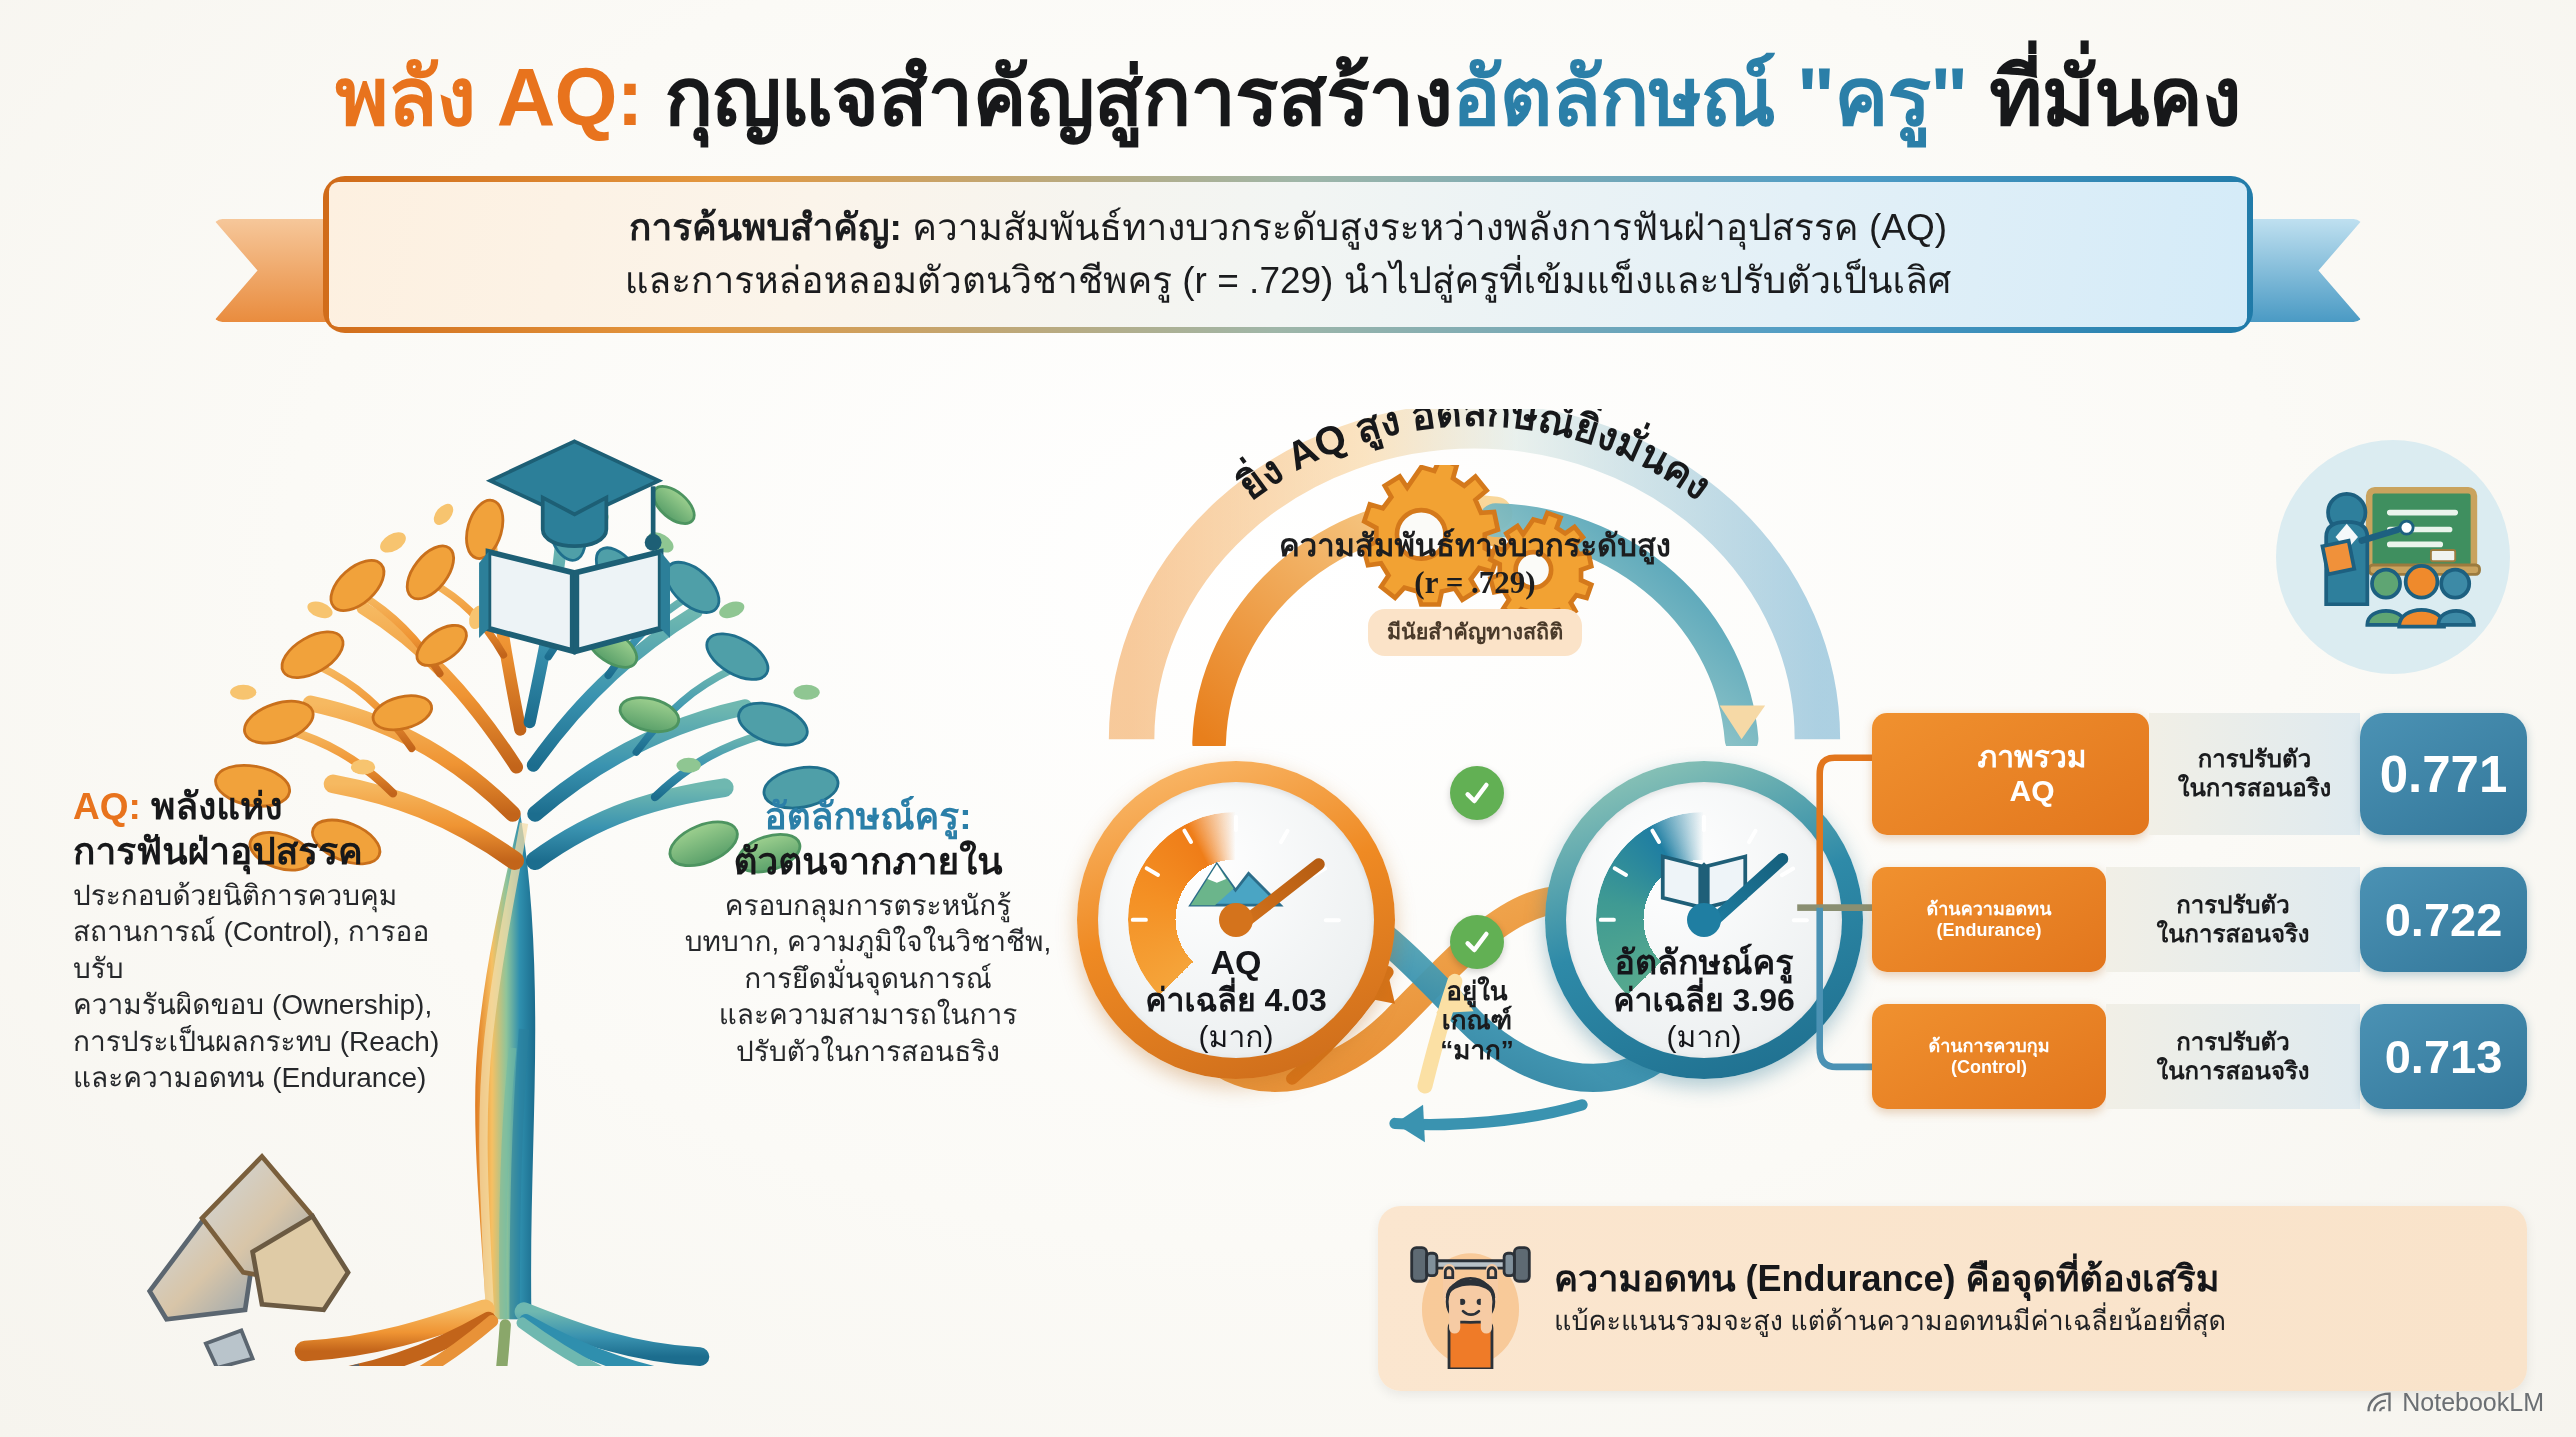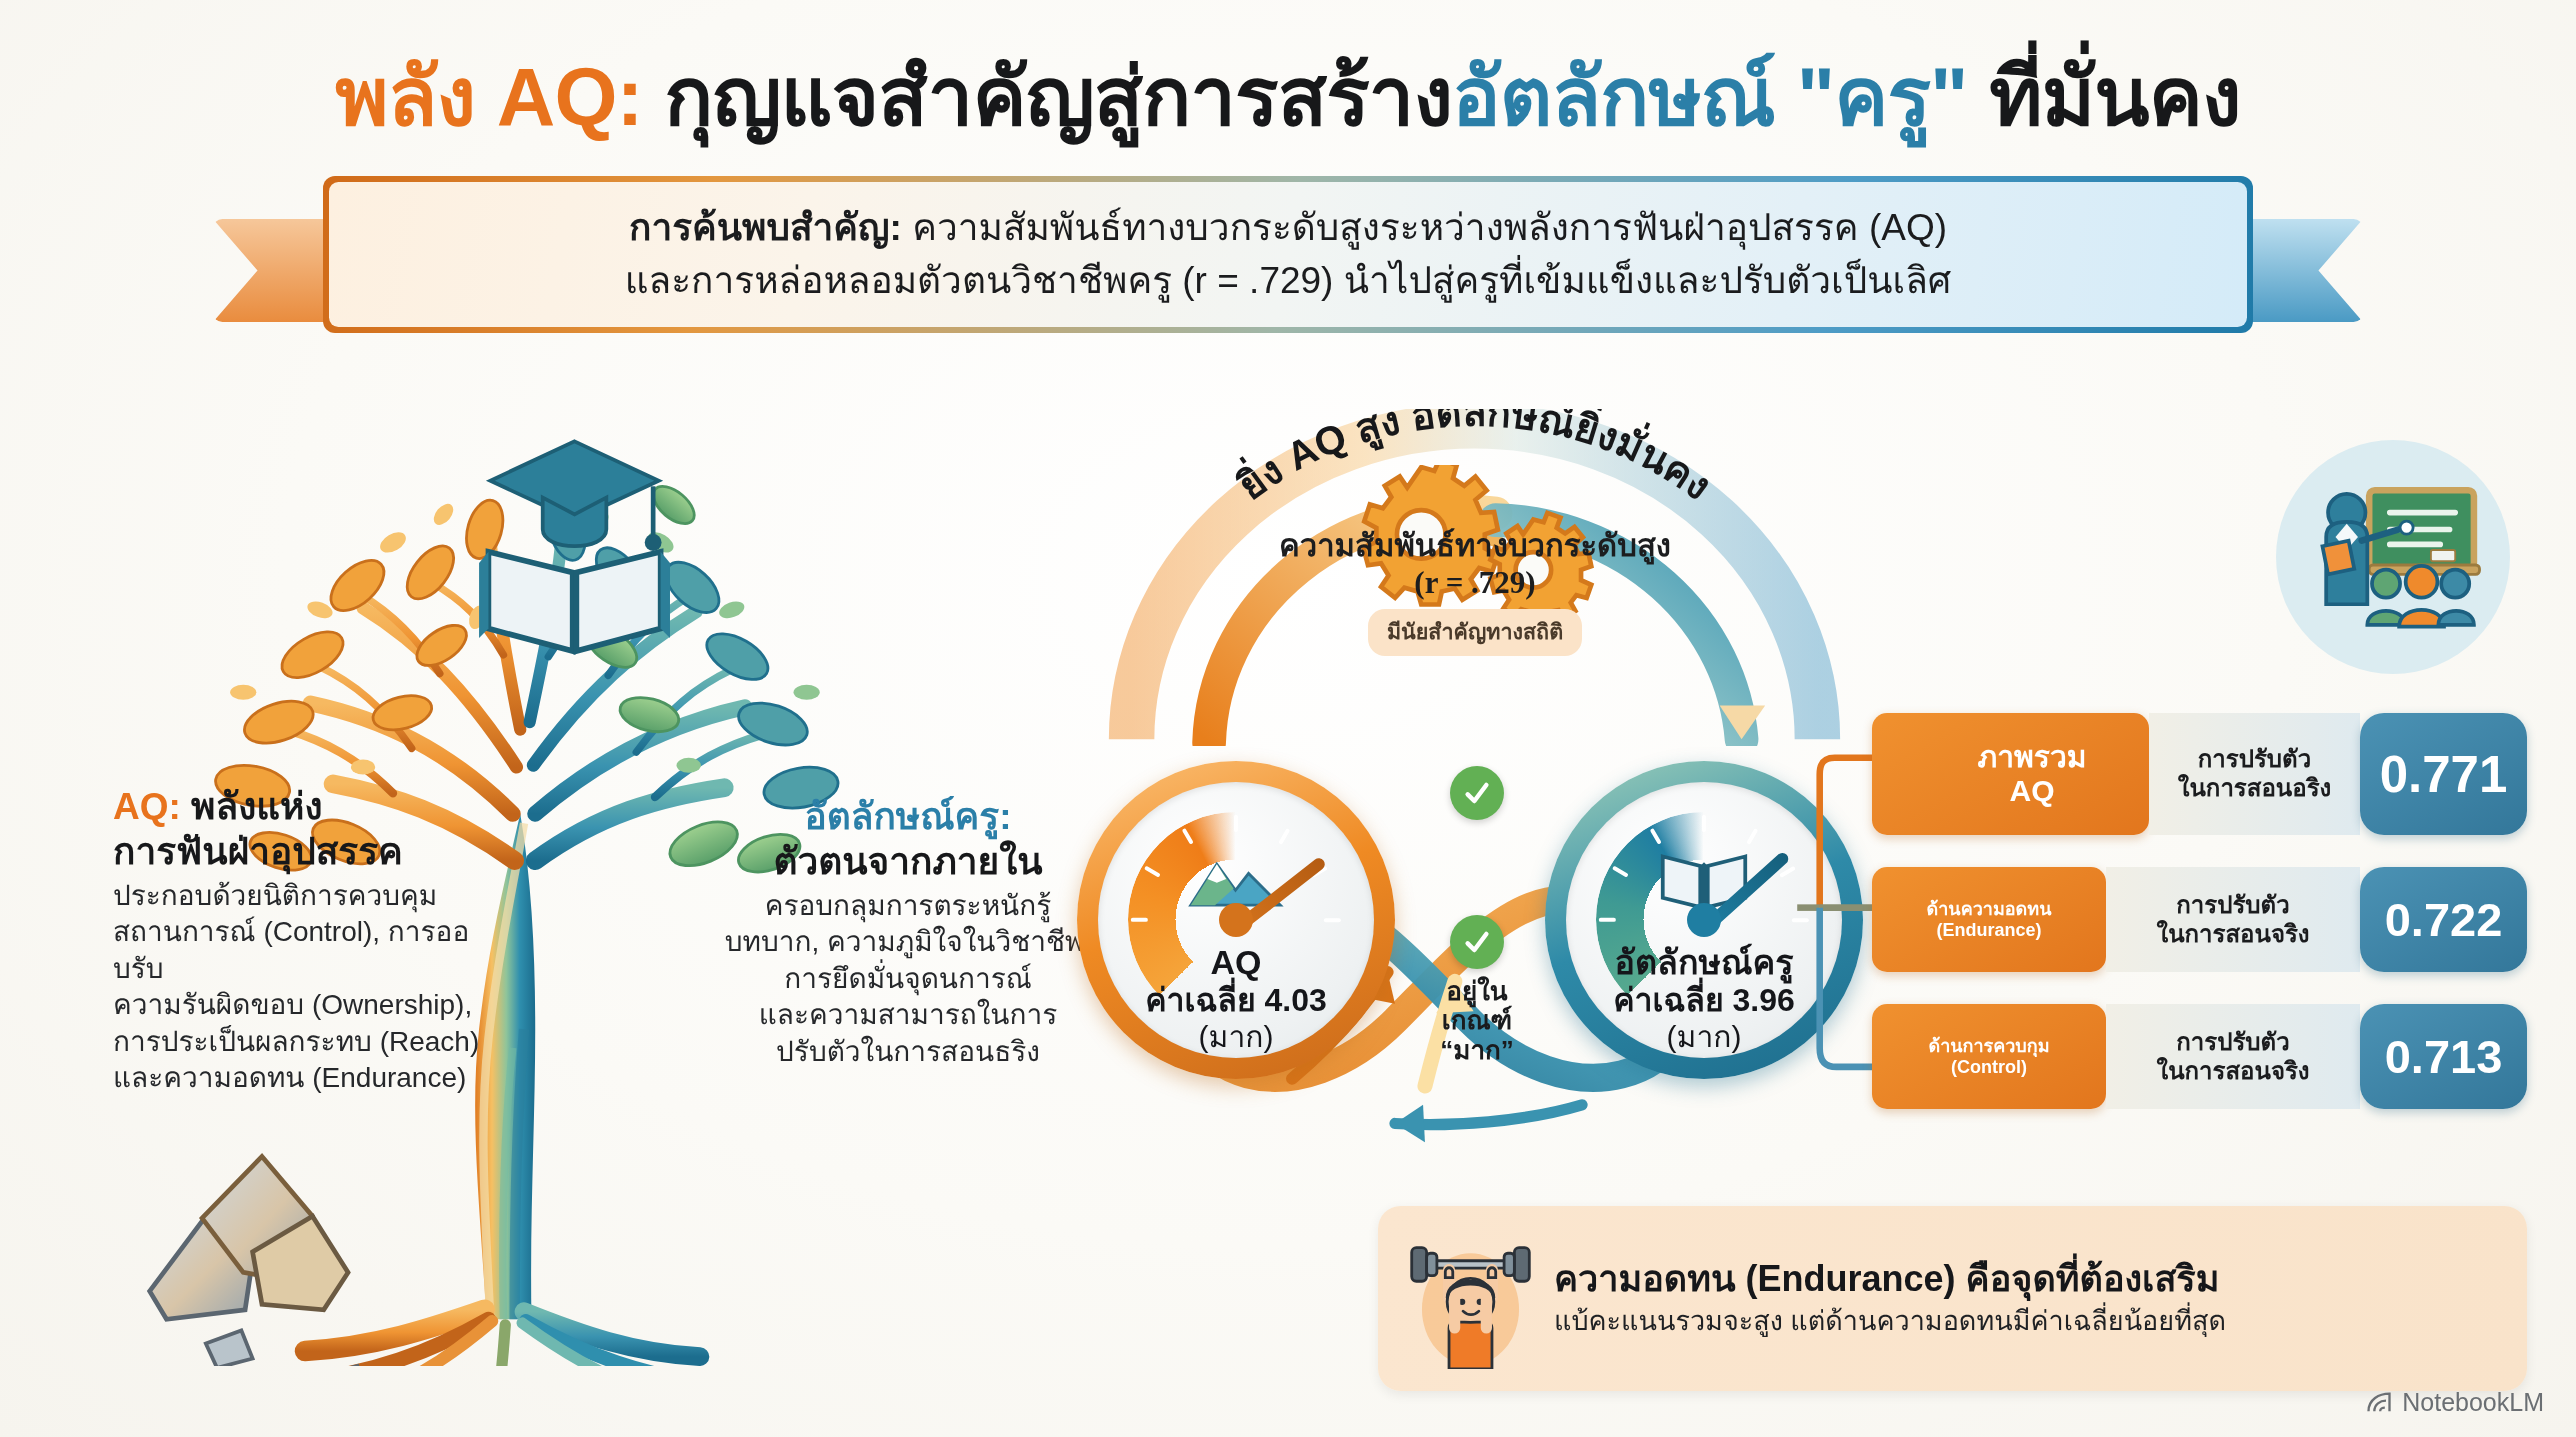--- a/index.html
+++ b/index.html
@@ -21,33 +21,33 @@
   .title .or{color:#e8731d;}
   .title .bl{color:#2b7fa8;}
 
   
   .ribbon-wrap{position:absolute;top:176px;left:323px;width:1930px;height:157px;}
   .ribbon-tail{position:absolute;top:43px;width:131px;height:103px;}
   .ribbon-tail.l{left:-110px;background:linear-gradient(180deg,#f6c79a,#e98c3e);
      clip-path:polygon(0 0,100% 0,100% 100%,0 100%,34% 50%);border-radius:9.4px 0 0 9.4px;}
   .ribbon-tail.r{right:-110px;background:linear-gradient(180deg,#bfe0f0,#4a9ac4);
      clip-path:polygon(0 0,100% 0,66% 50%,100% 100%,0 100%);border-radius:0 9.4px 9.4px 0;}
-  .ribbon-frame{position:absolute;inset:0;border-radius:12px;padding:6px;
+  .ribbon-frame{position:absolute;inset:0;border-radius:22px;padding:6px;
     background:linear-gradient(100deg,#d06a18 0%,#e3973f 20%,#9fb6a8 50%,#4e9cc6 78%,#1f7aa8 100%);}
   .ribbon-inner{width:100%;height:100%;border-radius:9.4px;
     background:linear-gradient(100deg,#fdf0e0 0%,#fbf4ea 25%,#f2f5f3 50%,#e3f0f7 76%,#d4ebf8 100%);
     display:flex;flex-direction:column;align-items:center;justify-content:center;}
   .ribbon-line{font-size:37px;color:#1b1c1e;line-height:1.42;white-space:nowrap;}
   .ribbon-line b{font-weight:bold;}
 
   
   .tree{position:absolute;left:112px;top:374px;width:824px;height:992px;}
 
   
-  .txtblock{position:absolute;margin-left:40px;}
+  .txtblock{position:absolute;}
   .tb-head{font-size:37px;font-weight:bold;line-height:1.22;color:#17181a;}
   .tb-head .ac-or{color:#e8731d;}
   .tb-head .ac-bl{color:#2b7fa8;}
   .tb-body{font-size:28px;line-height:1.3;color:#26282b;margin-top:3.7px;}
   #left-aq{left:73px;top:784px;width:403px;}
   #left-id{left:683px;top:794px;width:370px;text-align:center;}
 
   
   .center{position:absolute;left:1058px;top:403px;width:833px;height:814px;}
   .arc-label{

